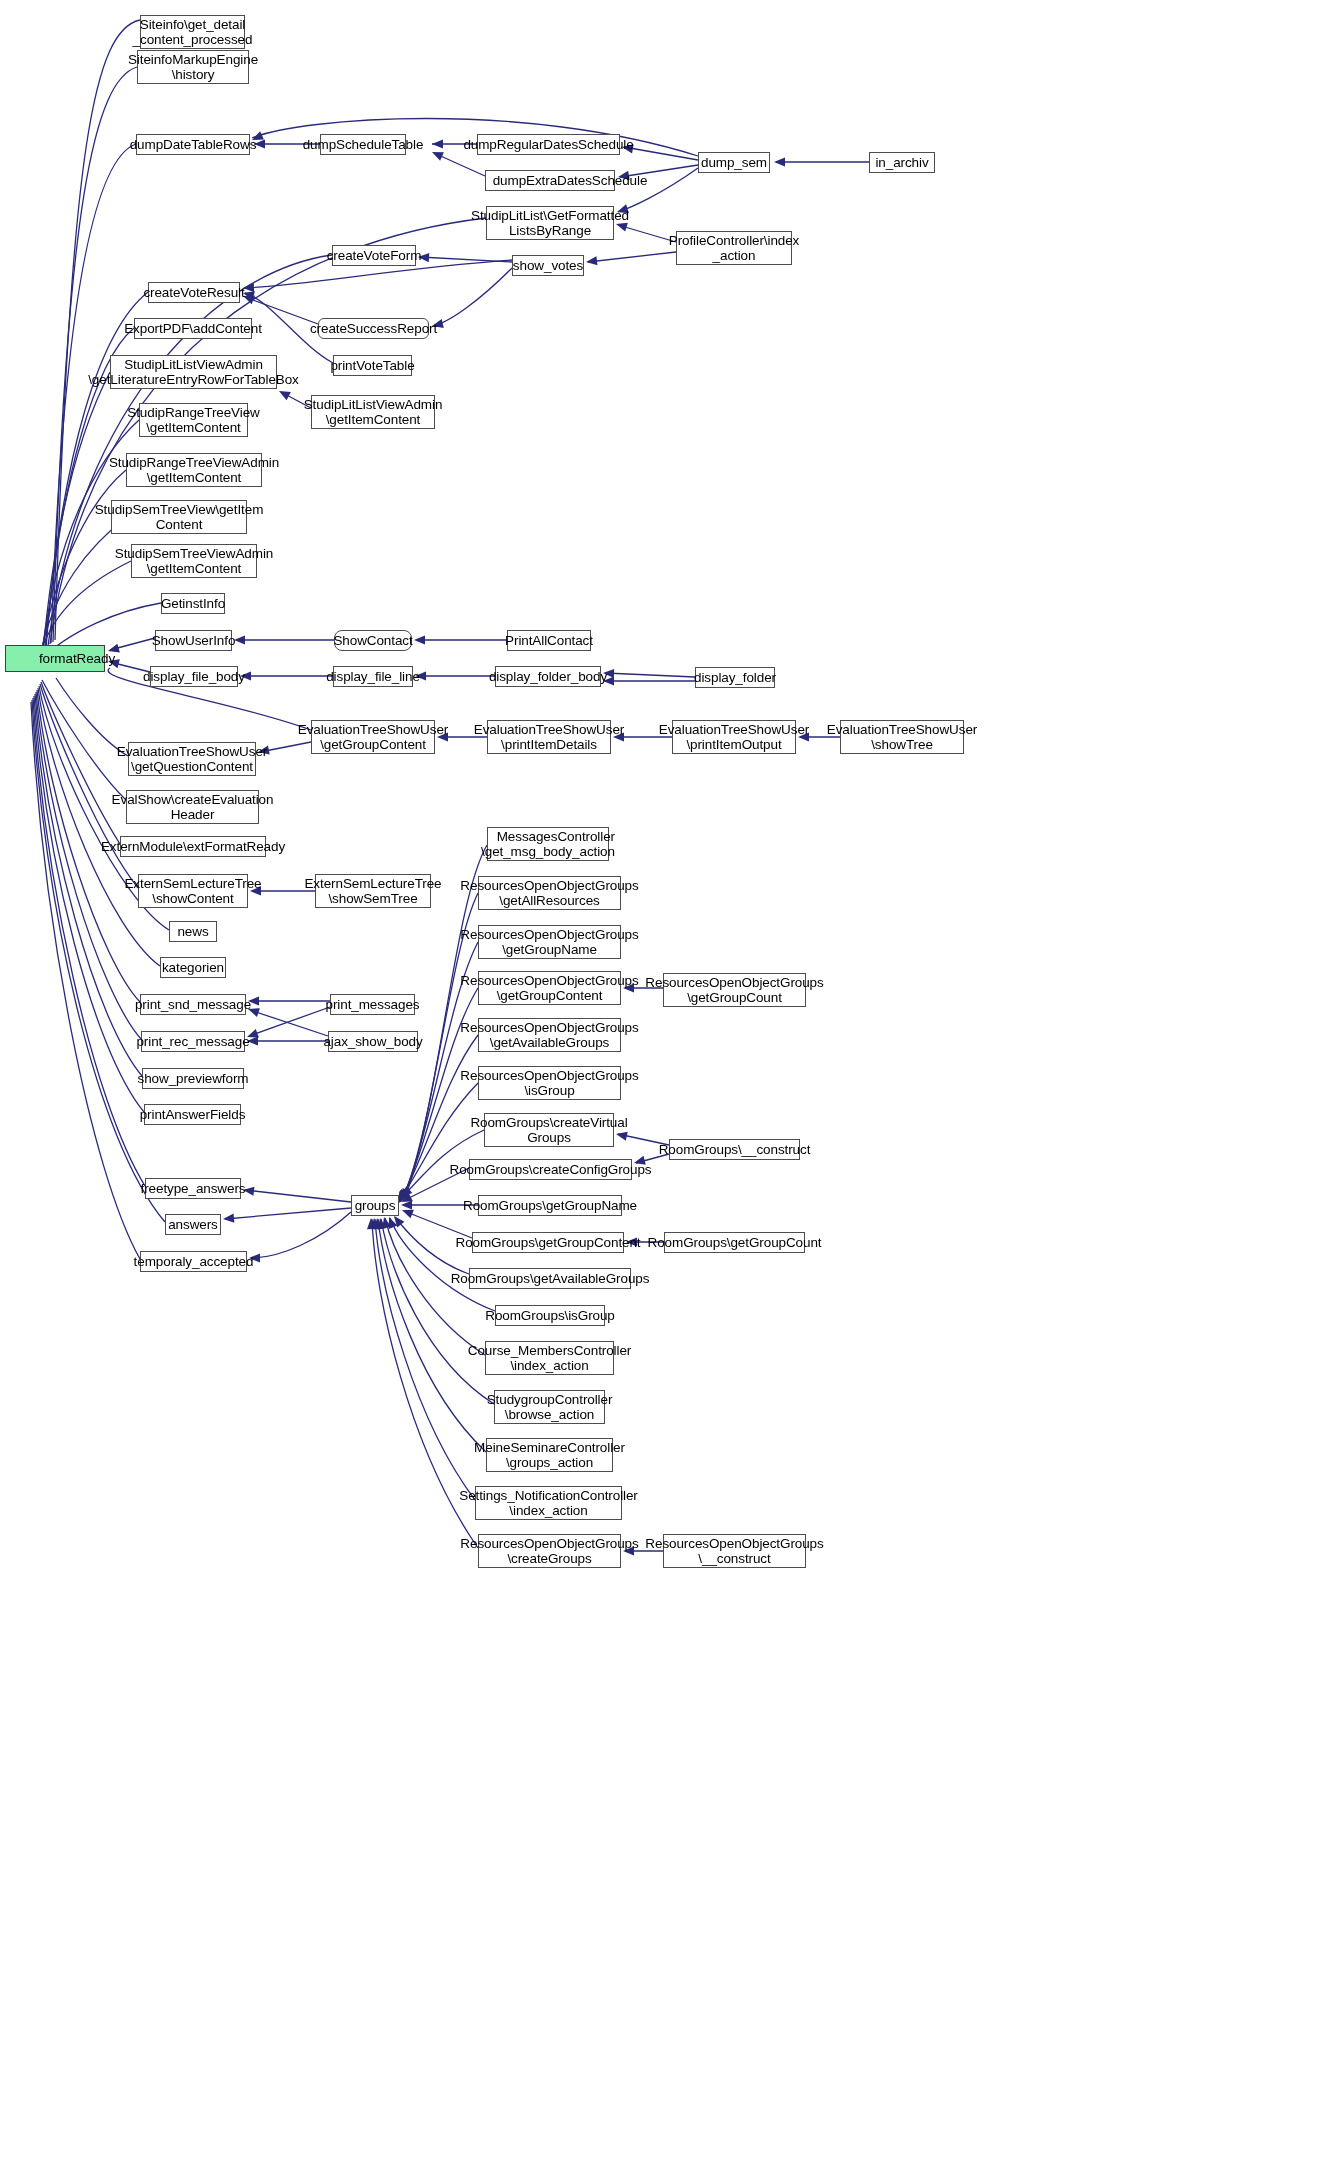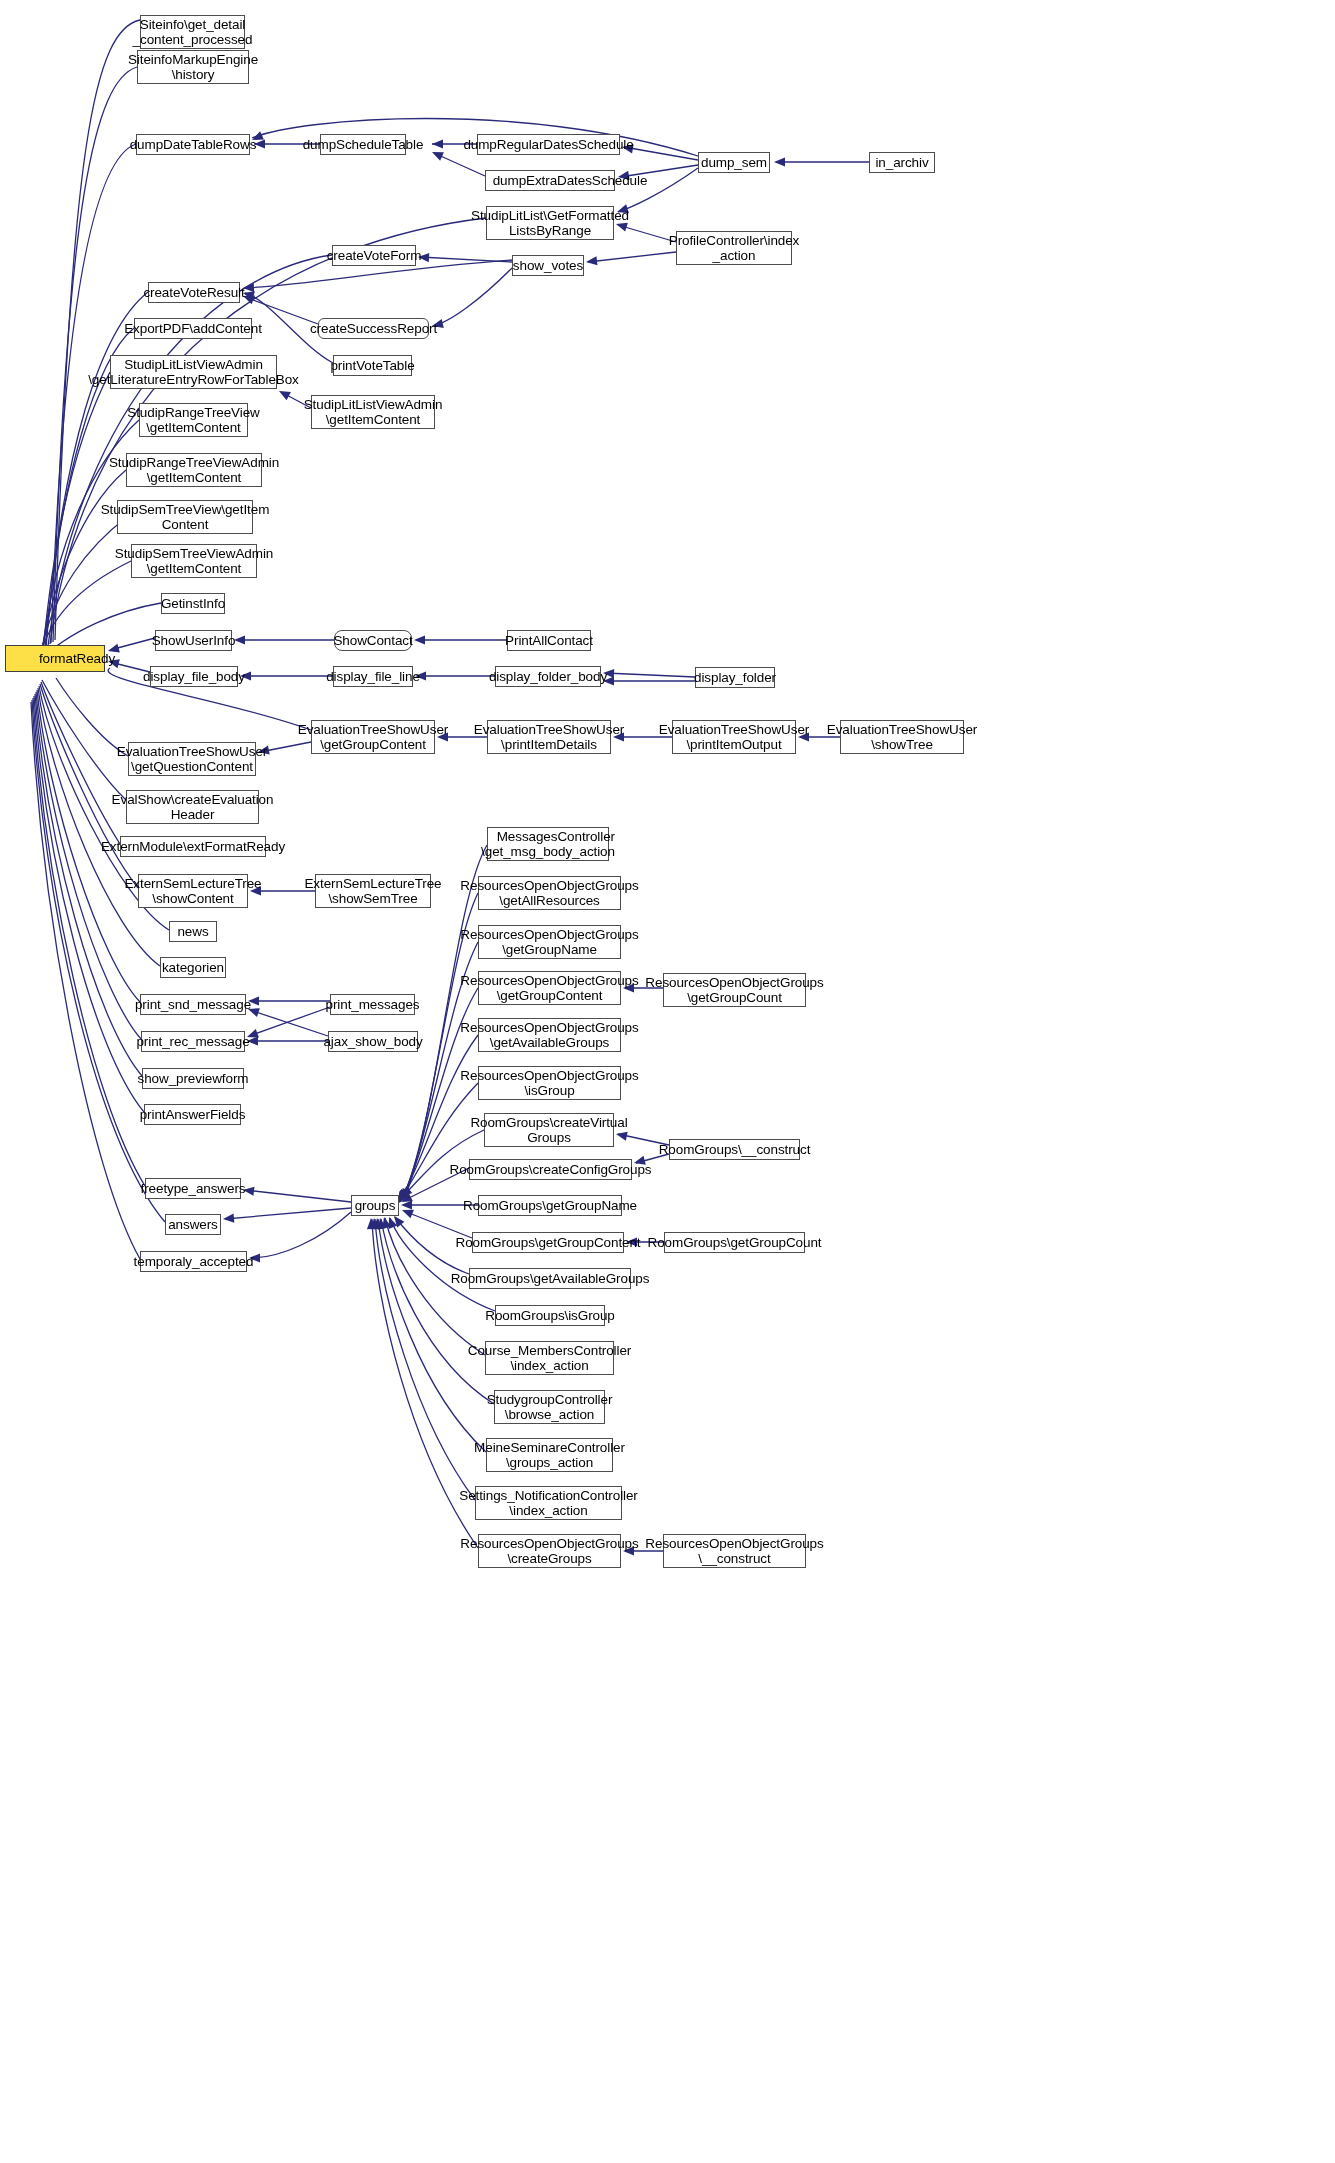--- a/index.html
+++ b/index.html
@@ -3,21 +3,21 @@
 <meta charset="utf-8">
 <style>
   html,body{margin:0;padding:0;background:#ffffff;}
   #graph{position:relative;width:1335px;height:2163px;background:#ffffff;
          font-family:"Liberation Sans","DejaVu Sans",sans-serif;overflow:hidden;}
   #edges{position:absolute;left:0;top:0;width:1335px;height:2163px;}
   .node{position:absolute;box-sizing:border-box;border:1.4px solid #4d4d4d;
         background:#ffffff;color:#000000;display:flex;align-items:center;
         justify-content:center;text-align:center;font-size:13.5px;line-height:15.5px;
         white-space:pre-line;letter-spacing:-0.1px;}
-  .node.root{background:#fde047;border-color:#404040;padding-left:44px;}
+  .node.root{background:#86efac;border-color:#404040;padding-left:44px;}
 </style>
 </head>
 <body>
 
 <div id="graph">
   <svg id="edges" viewBox="0 0 1335 2163" xmlns="http://www.w3.org/2000/svg">
       <path d="M140,20 C95,30 70,140 55,640" fill="none" stroke="#2a2a7a" stroke-width="1.3"></path>
       <path d="M137,67 C95,80 66,200 53,642" fill="none" stroke="#2a2a7a" stroke-width="1.3"></path>
       <path d="M136,144 C90,160 62,330 51,643" fill="none" stroke="#2a2a7a" stroke-width="1.3"></path>
       <path d="M320,144 L254,144" fill="none" stroke="#2a2a7a" stroke-width="1.3"></path>
@@ -183,21 +183,21 @@
     <div class="node" style="left: 134px; top: 318px; width: 118px; height: 21px;"><span>ExportPDF\addContent</span></div>
     <div class="node" style="left: 333px; top: 355px; width: 79px; height: 21px;"><span>printVoteTable</span></div>
     <div class="node" style="left: 110px; top: 355px; width: 167px; height: 34px;"><span>StudipLitListViewAdmin
 \getLiteratureEntryRowForTableBox</span></div>
     <div class="node" style="left: 311px; top: 395px; width: 124px; height: 34px;"><span>StudipLitListViewAdmin
 \getItemContent</span></div>
     <div class="node" style="left: 139px; top: 403px; width: 109px; height: 34px;"><span>StudipRangeTreeView
 \getItemContent</span></div>
     <div class="node" style="left: 126px; top: 453px; width: 136px; height: 34px;"><span>StudipRangeTreeViewAdmin
 \getItemContent</span></div>
-    <div class="node" style="left: 117px; top: 500px; width: 136px; height: 34px; justify-content: center;"><span>StudipSemTreeView\getItem
+    <div class="node" style="left: 111px; top: 500px; width: 136px; height: 34px; justify-content: center;"><span>StudipSemTreeView\getItem
 Content</span></div>
     <div class="node" style="left: 131px; top: 544px; width: 126px; height: 34px; align-items: center;"><span>StudipSemTreeViewAdmin
 \getItemContent</span></div>
     <div class="node" style="left: 161px; top: 593px; width: 64px; height: 21px;"><span>GetinstInfo</span></div>
     <div class="node" style="left: 155px; top: 630px; width: 77px; height: 21px;"><span>ShowUserInfo</span></div>
     <div class="node" style="left: 334px; top: 630px; width: 78px; height: 21px; border-radius: 8px;"><span>ShowContact</span></div>
     <div class="node" style="left: 507px; top: 630px; width: 84px; height: 21px;"><span>PrintAllContact</span></div>
     <div class="node" style="left: 150px; top: 666px; width: 88px; height: 21px;"><span>display_file_body</span></div>
     <div class="node" style="left: 333px; top: 666px; width: 80px; height: 21px;"><span>display_file_line</span></div>
     <div class="node" style="left: 495px; top: 666px; width: 106px; height: 21px;"><span>display_folder_body</span></div>

